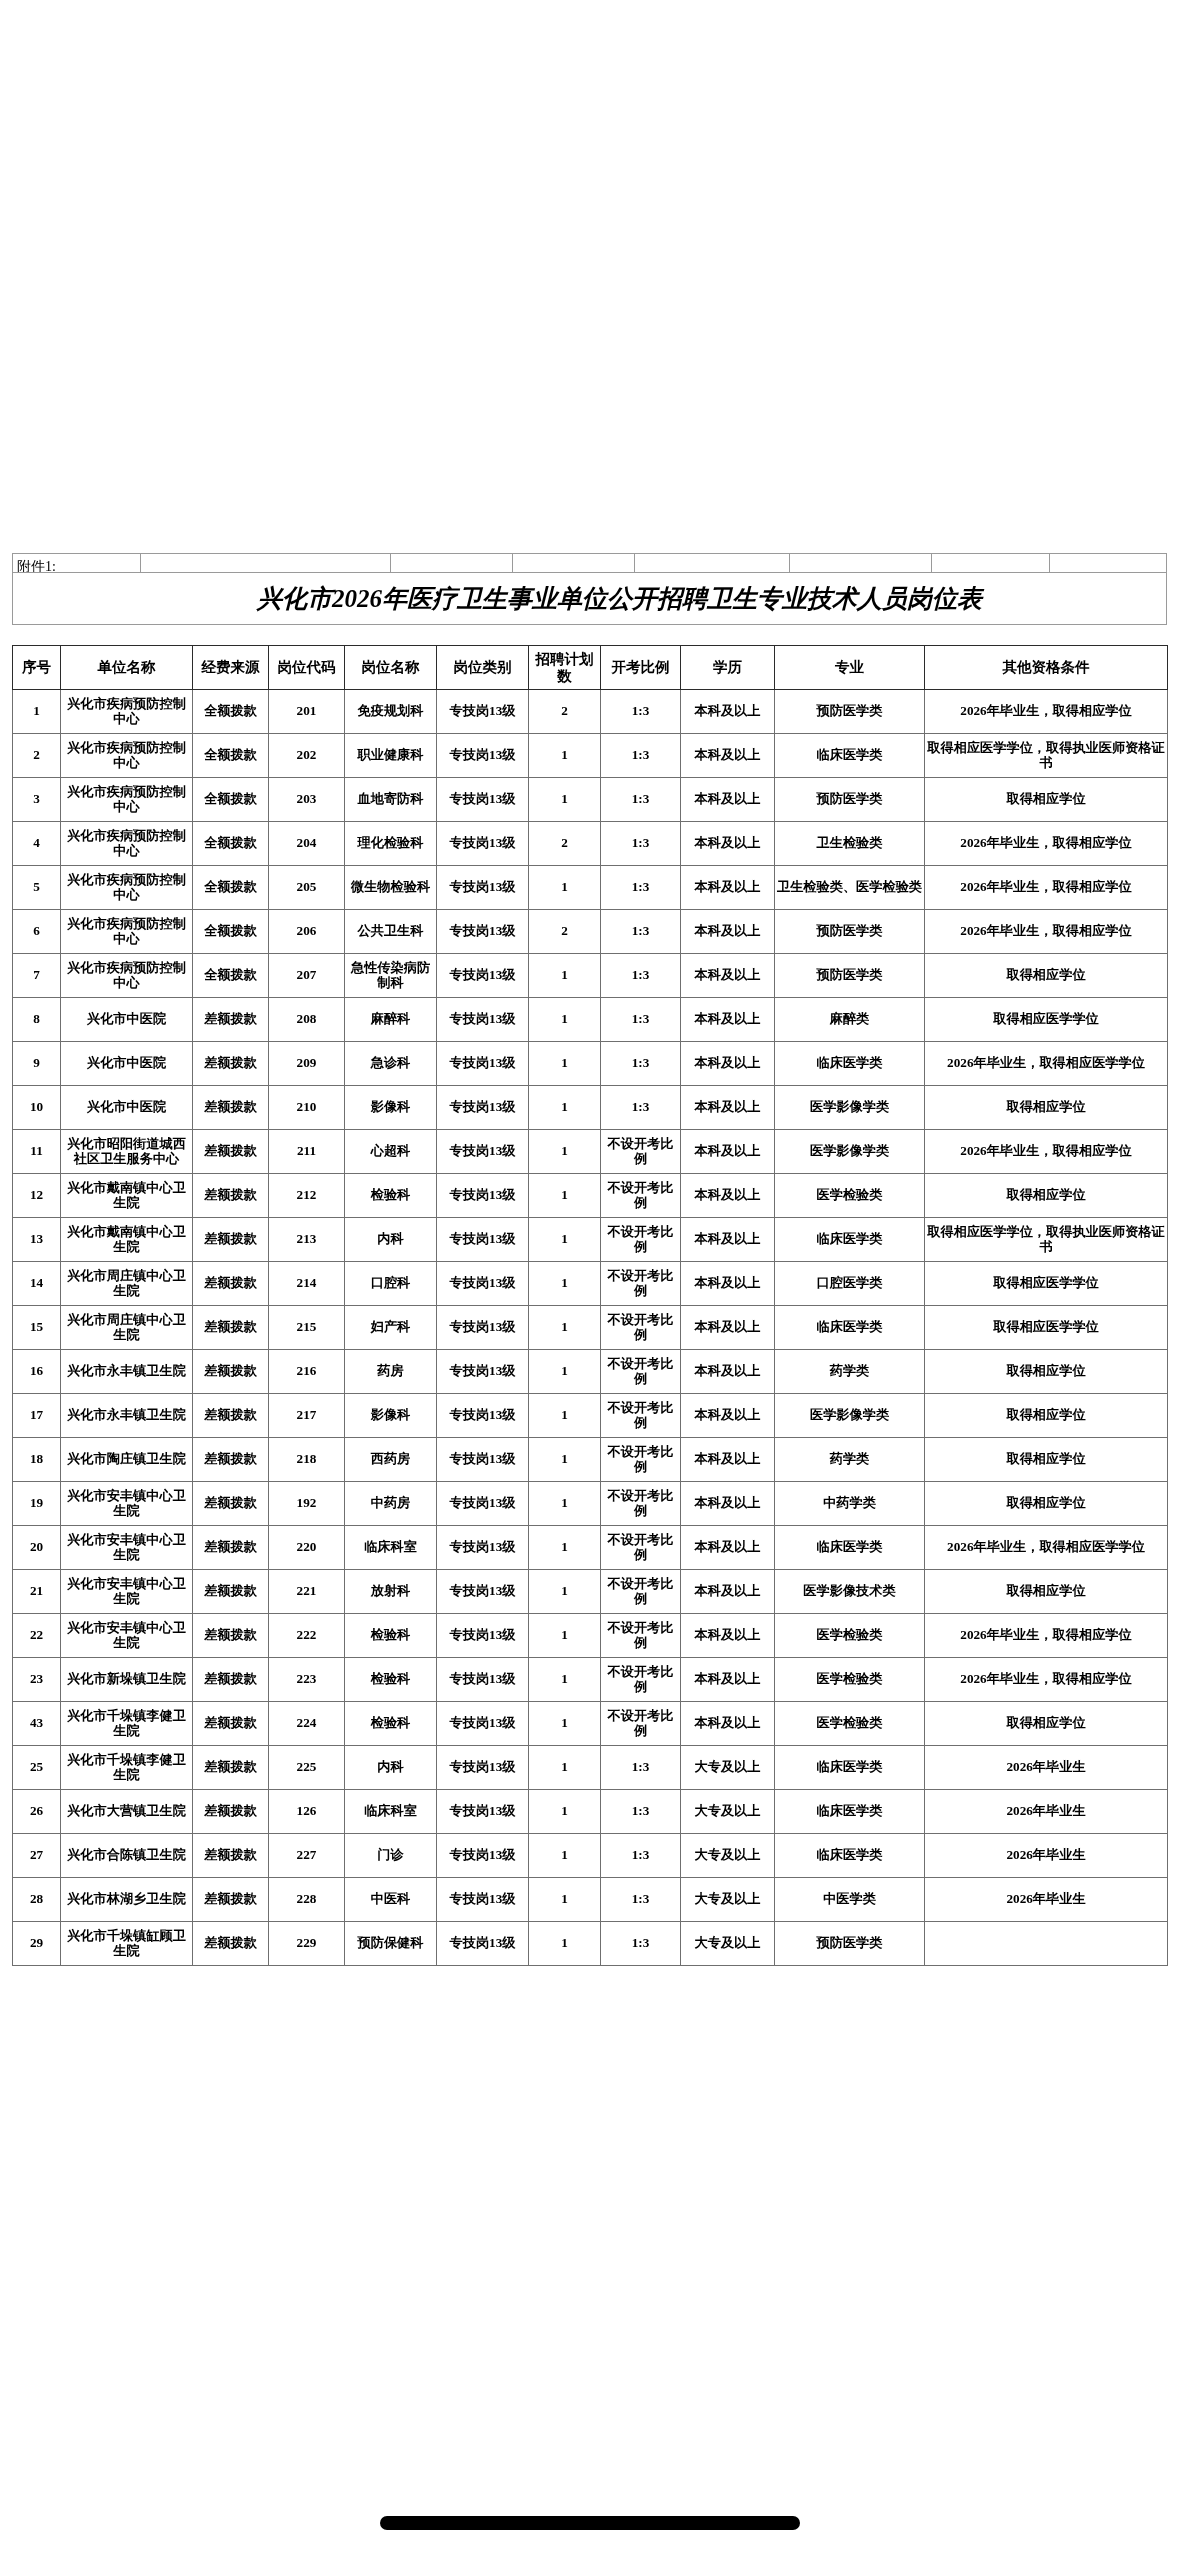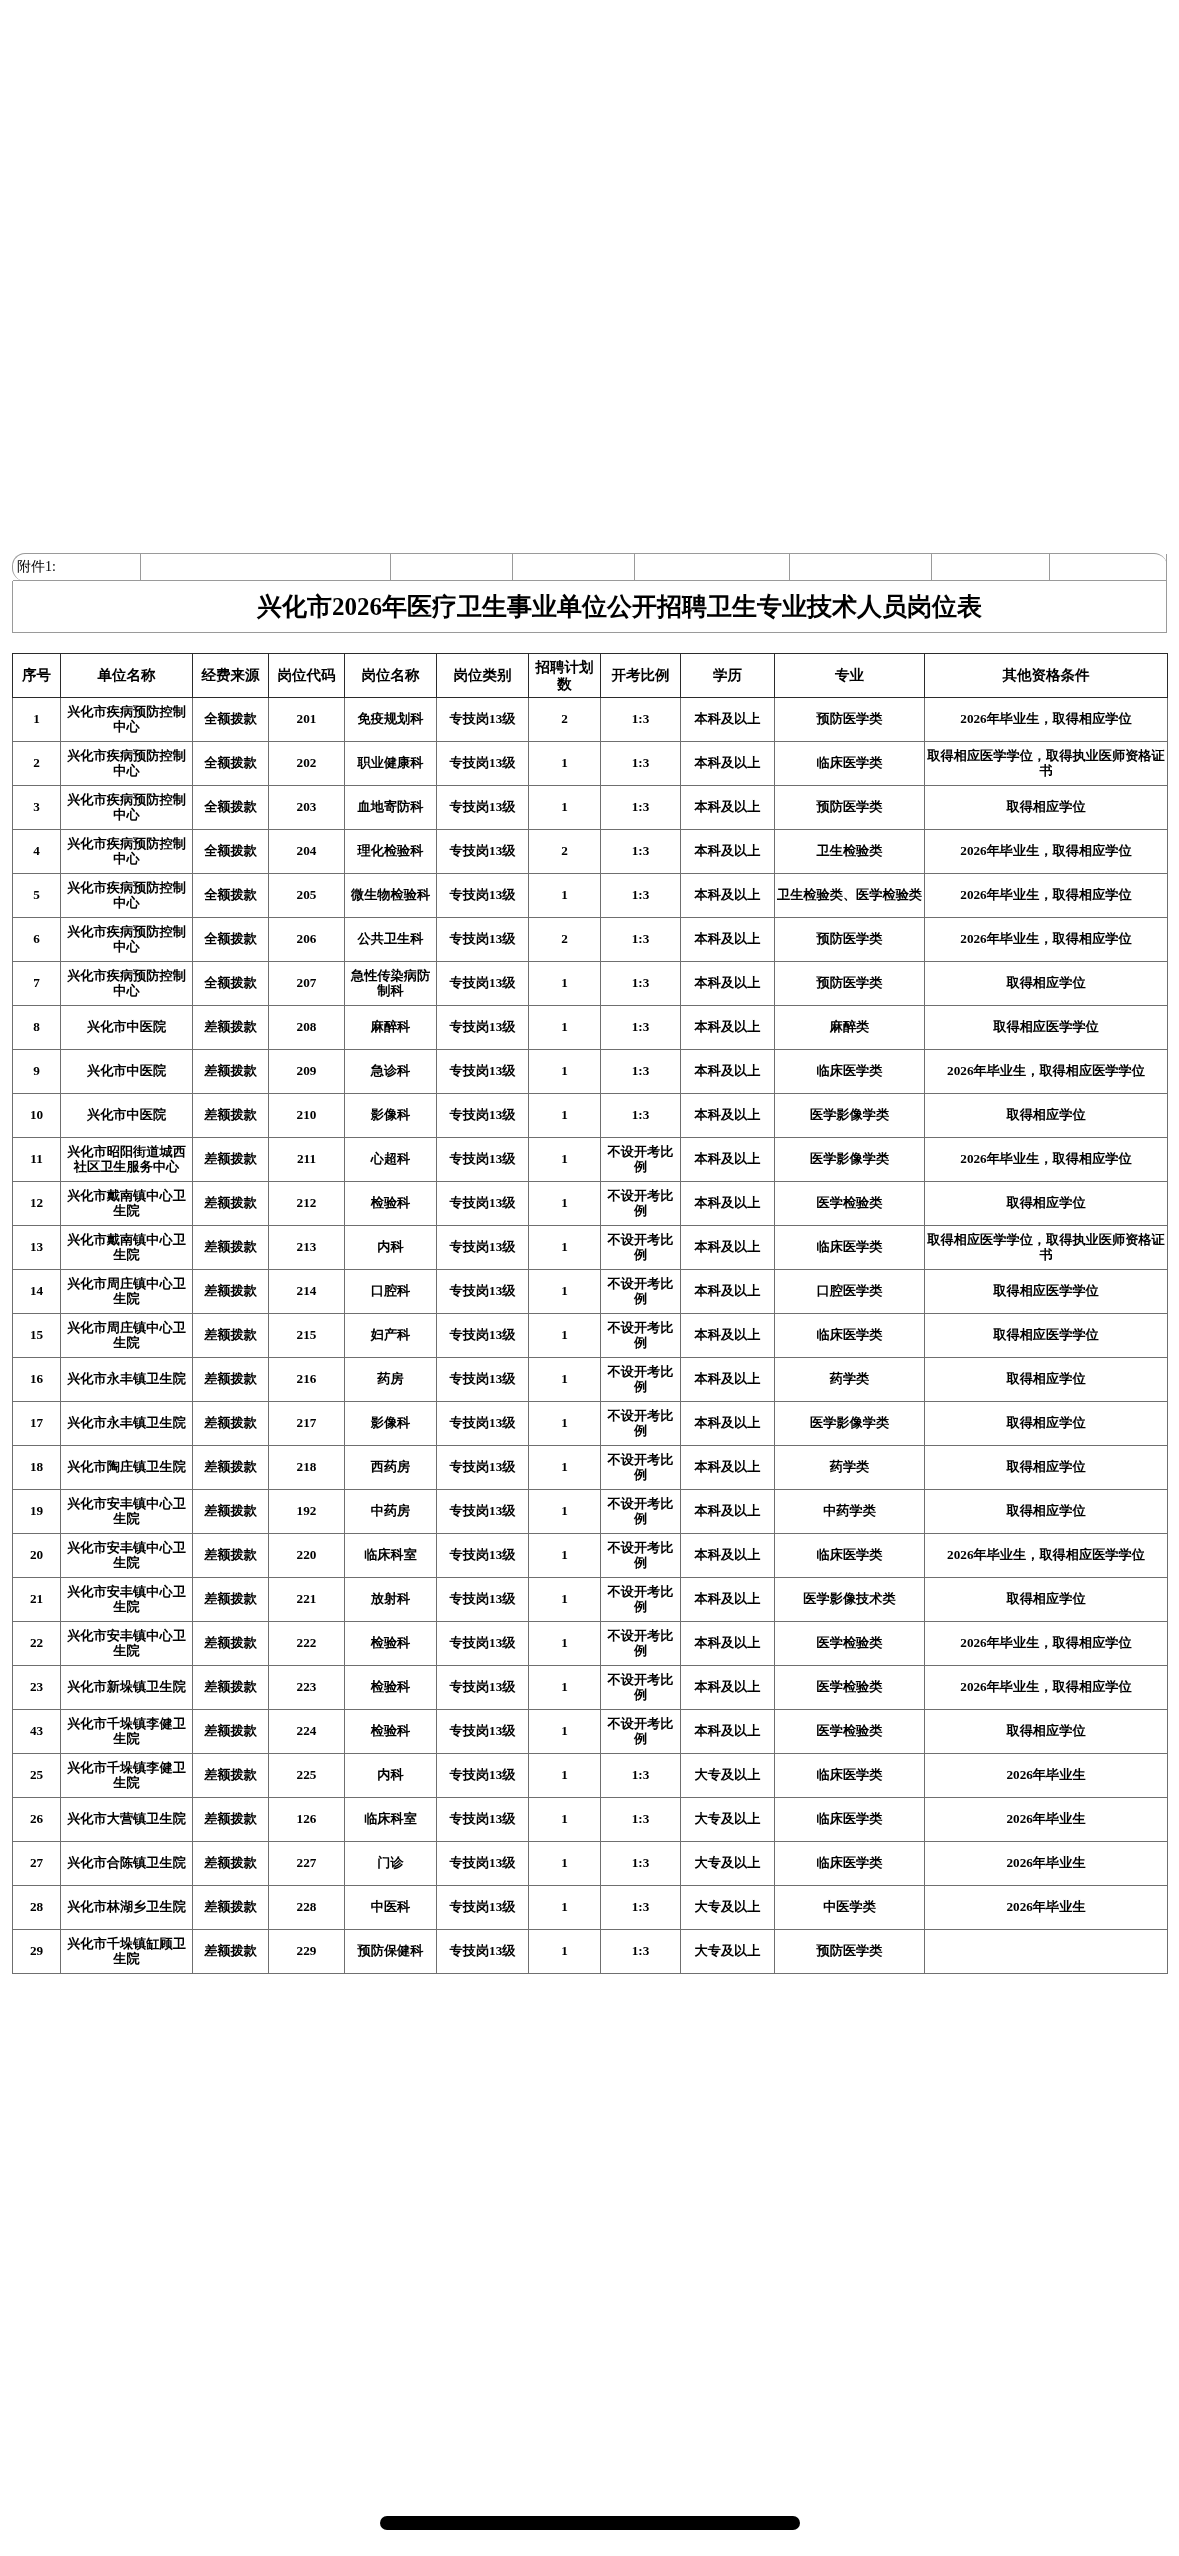--- a/index.html
+++ b/index.html
@@ -17,44 +17,44 @@
   }
   
   #sheet {
     position: absolute;
     left: 12px;
     top: 553px;
     width: 1155px;
   }
   .attach-row {
     display: flex;
-    height: 28px;
+    height: 20px;
     border-top: 1px solid #9a9a9a;
     border-left: 1px solid #9a9a9a;
-    border-radius: 13px;
   }
   .attach-row .ac {
     border-right: 1px solid #9a9a9a;
     border-bottom: 1px solid #9a9a9a;
     font-size: 14px;
     line-height: 26px;
     padding-left: 4px;
     color: #000;
     white-space: nowrap;
     overflow: hidden;
   }
   .title-row {
     border-left: 1px solid #9a9a9a;
     border-right: 1px solid #9a9a9a;
     border-bottom: 1px solid #9a9a9a;
     height: 52px;
     display: flex;
     align-items: center;
     justify-content: center;
     padding-left: 60px;
+    font-style: italic;
   }
   #doc-title {
     font-family: "Liberation Serif", "DejaVu Serif", serif;
     font-weight: bold;
     font-size: 25px;
     letter-spacing: 0px;
     color: #000;
     white-space: nowrap;
   }
   table.grid {

